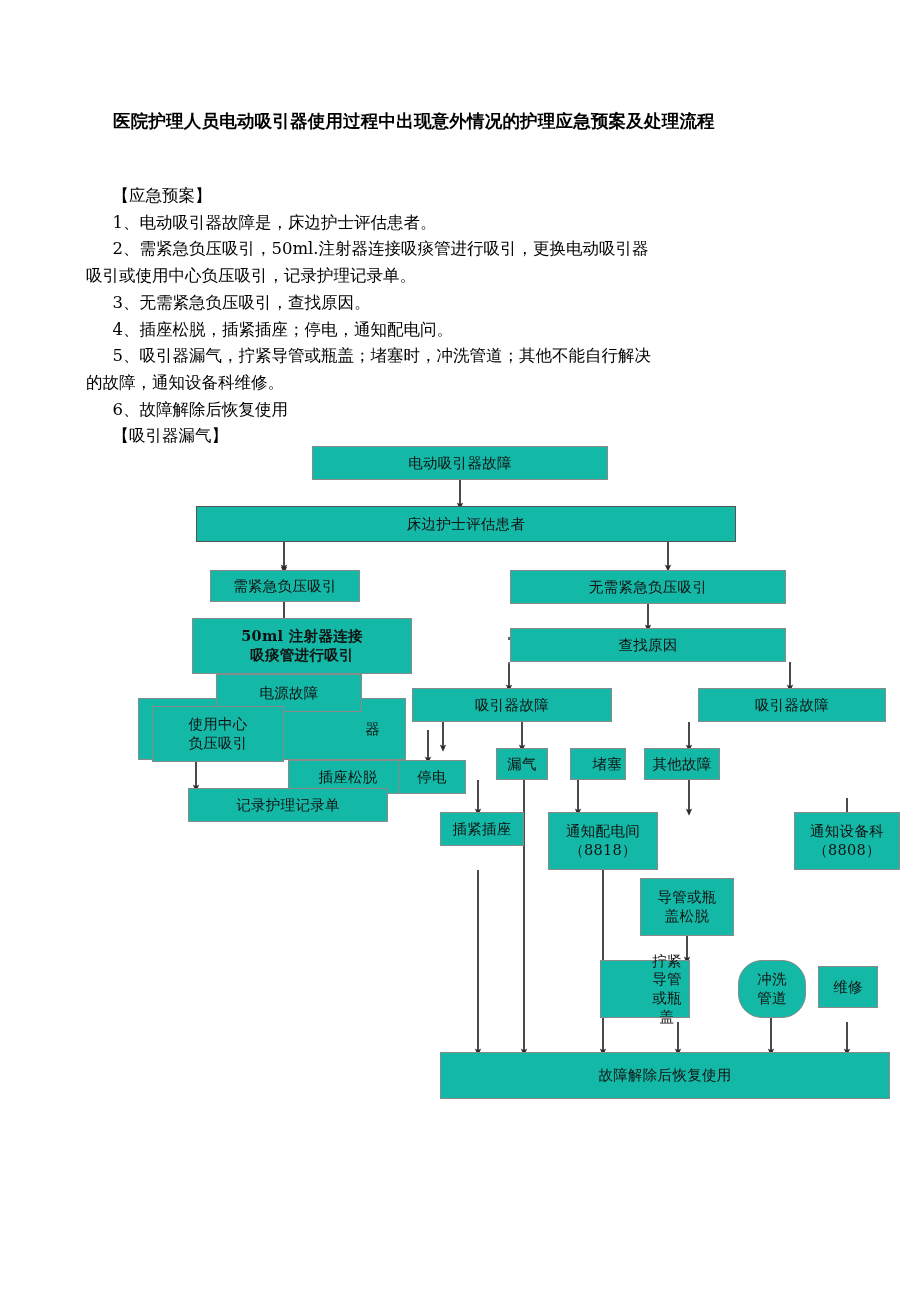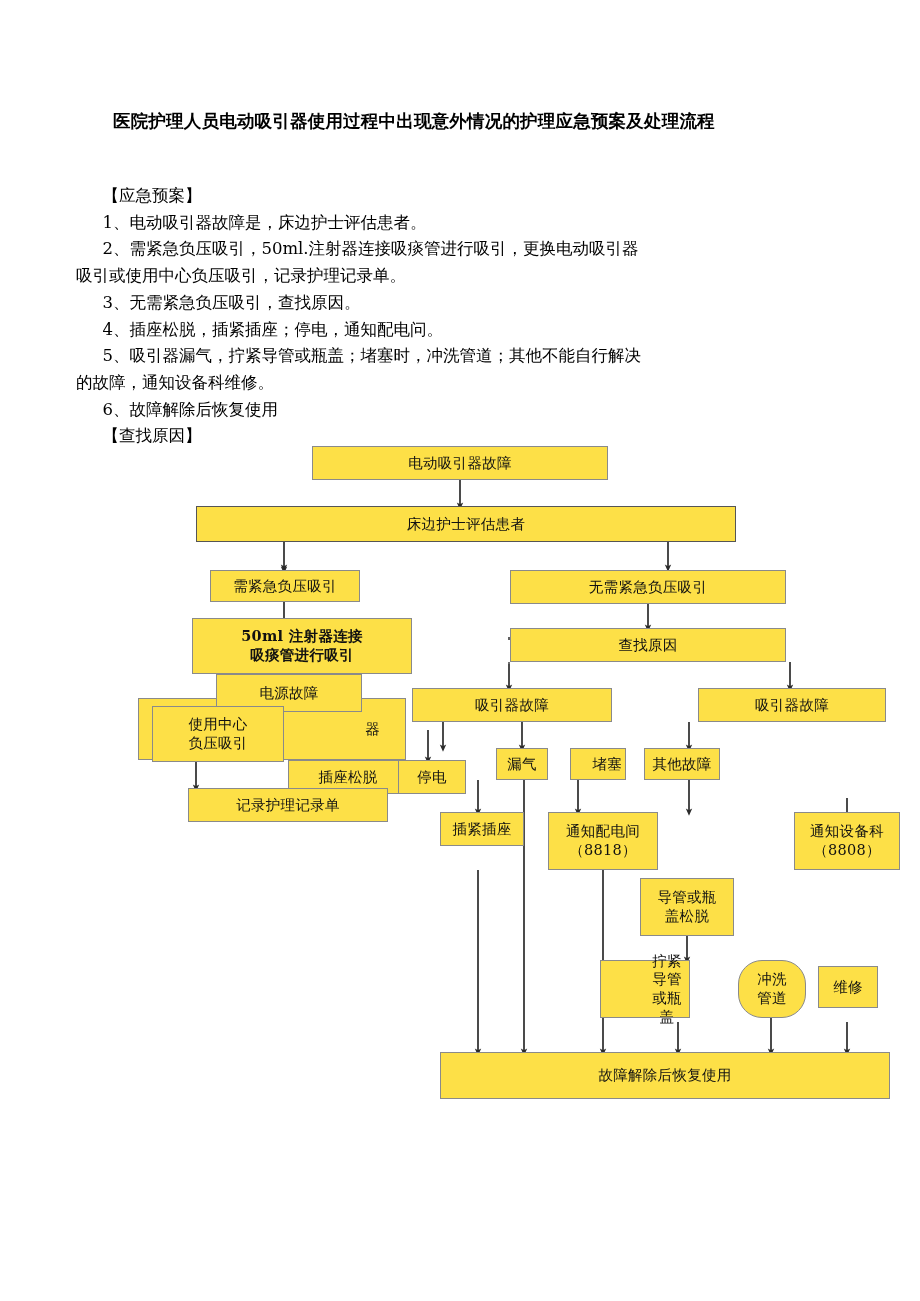--- a/index.html
+++ b/index.html
@@ -29,21 +29,21 @@
     width: 760px;
     font-size: 17.5px;
     font-weight: bold;
     line-height: 1.55;
     text-indent: 2em;
     font-family: "DejaVu Sans", "Liberation Sans", sans-serif;
     letter-spacing: 0.2px;
   }
   .body-text {
     position: absolute;
-    left: 76px;
+    left: 86px;
     top: 183px;
     width: 760px;
     font-size: 16.5px;
     line-height: 1.62;
   }
   .body-text p {
     margin: 0;
     padding: 0;
     white-space: pre-wrap;
   }
@@ -54,21 +54,21 @@
     position: absolute;
     left: 0;
     top: 430px;
     width: 920px;
     height: 680px;
   }
   .node {
     position: absolute;
     box-sizing: border-box;
     border: 1px solid #8a8a8a;
-    background: #fde047;
+    background: #14b8a6;
     display: flex;
     align-items: center;
     justify-content: center;
     text-align: center;
     font-size: 14.5px;
     line-height: 1.28;
     color: #111;
     letter-spacing: 0.3px;
   }
   .node.dark { border-color: #555; justify-content: center; }
@@ -91,21 +91,21 @@
   <div class="body-text">
     <p class="ind">【应急预案】</p>
     <p class="ind">1、电动吸引器故障是，床边护士评估患者。</p>
     <p class="ind">2、需紧急负压吸引，50ml.注射器连接吸痰管进行吸引，更换电动吸引器
 吸引或使用中心负压吸引，记录护理记录单。</p>
     <p class="ind">3、无需紧急负压吸引，查找原因。</p>
     <p class="ind">4、插座松脱，插紧插座；停电，通知配电问。</p>
     <p class="ind">5、吸引器漏气，拧紧导管或瓶盖；堵塞时，冲洗管道；其他不能自行解决
 的故障，通知设备科维修。</p>
     <p class="ind">6、故障解除后恢复使用</p>
-    <p class="ind">【查找原因】</p>
+    <p class="ind">【吸引器漏气】</p>
   </div>
 
   <div class="flow">
 
     <svg class="edges" viewBox="0 0 920 680">
       <defs>
         <marker id="ah" markerWidth="9" markerHeight="9" refX="4.2" refY="4" orient="auto" markerUnits="userSpaceOnUse">
           <path d="M0.6,0.8 L8,4 L0.6,7.2 L2.4,4 Z" fill="#2b2b2b"></path>
         </marker>
       </defs>

